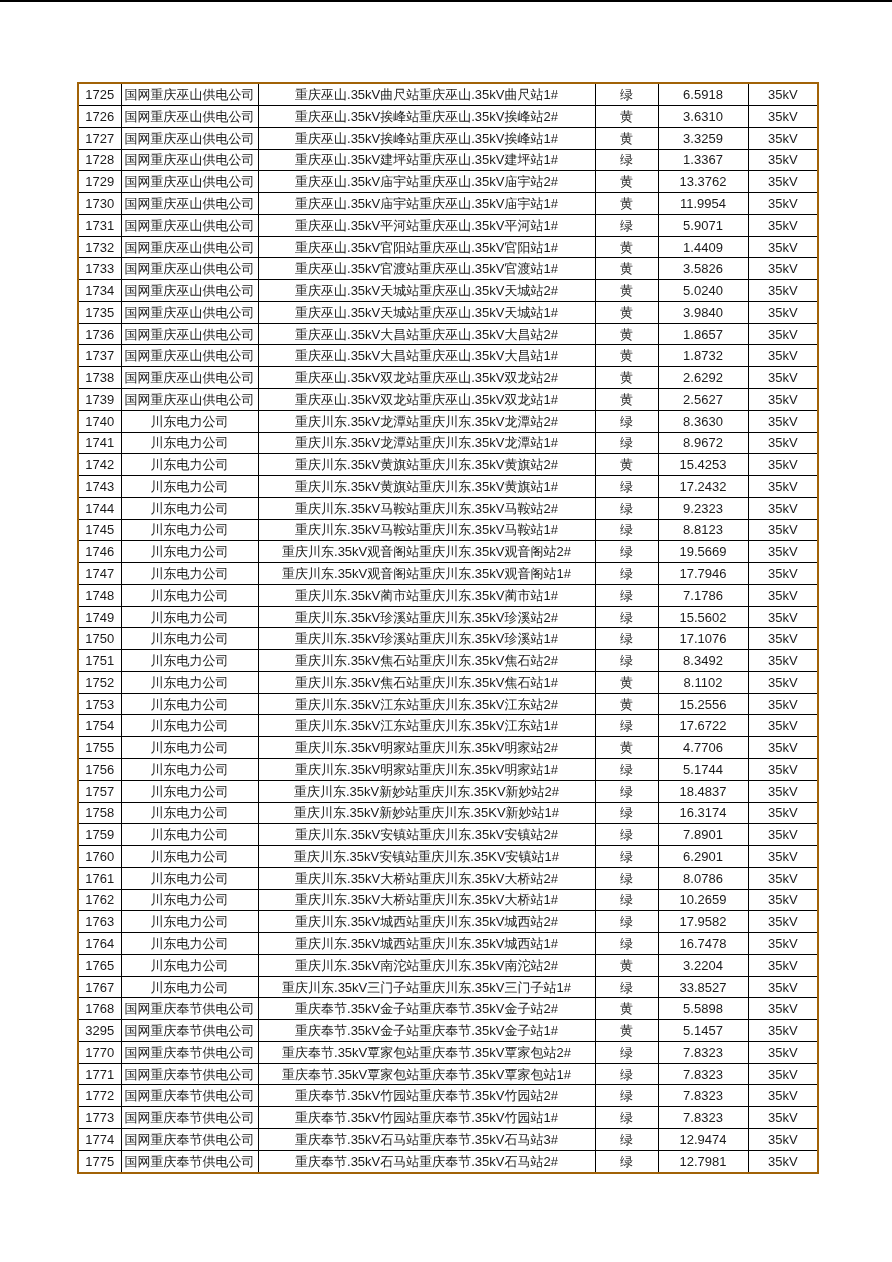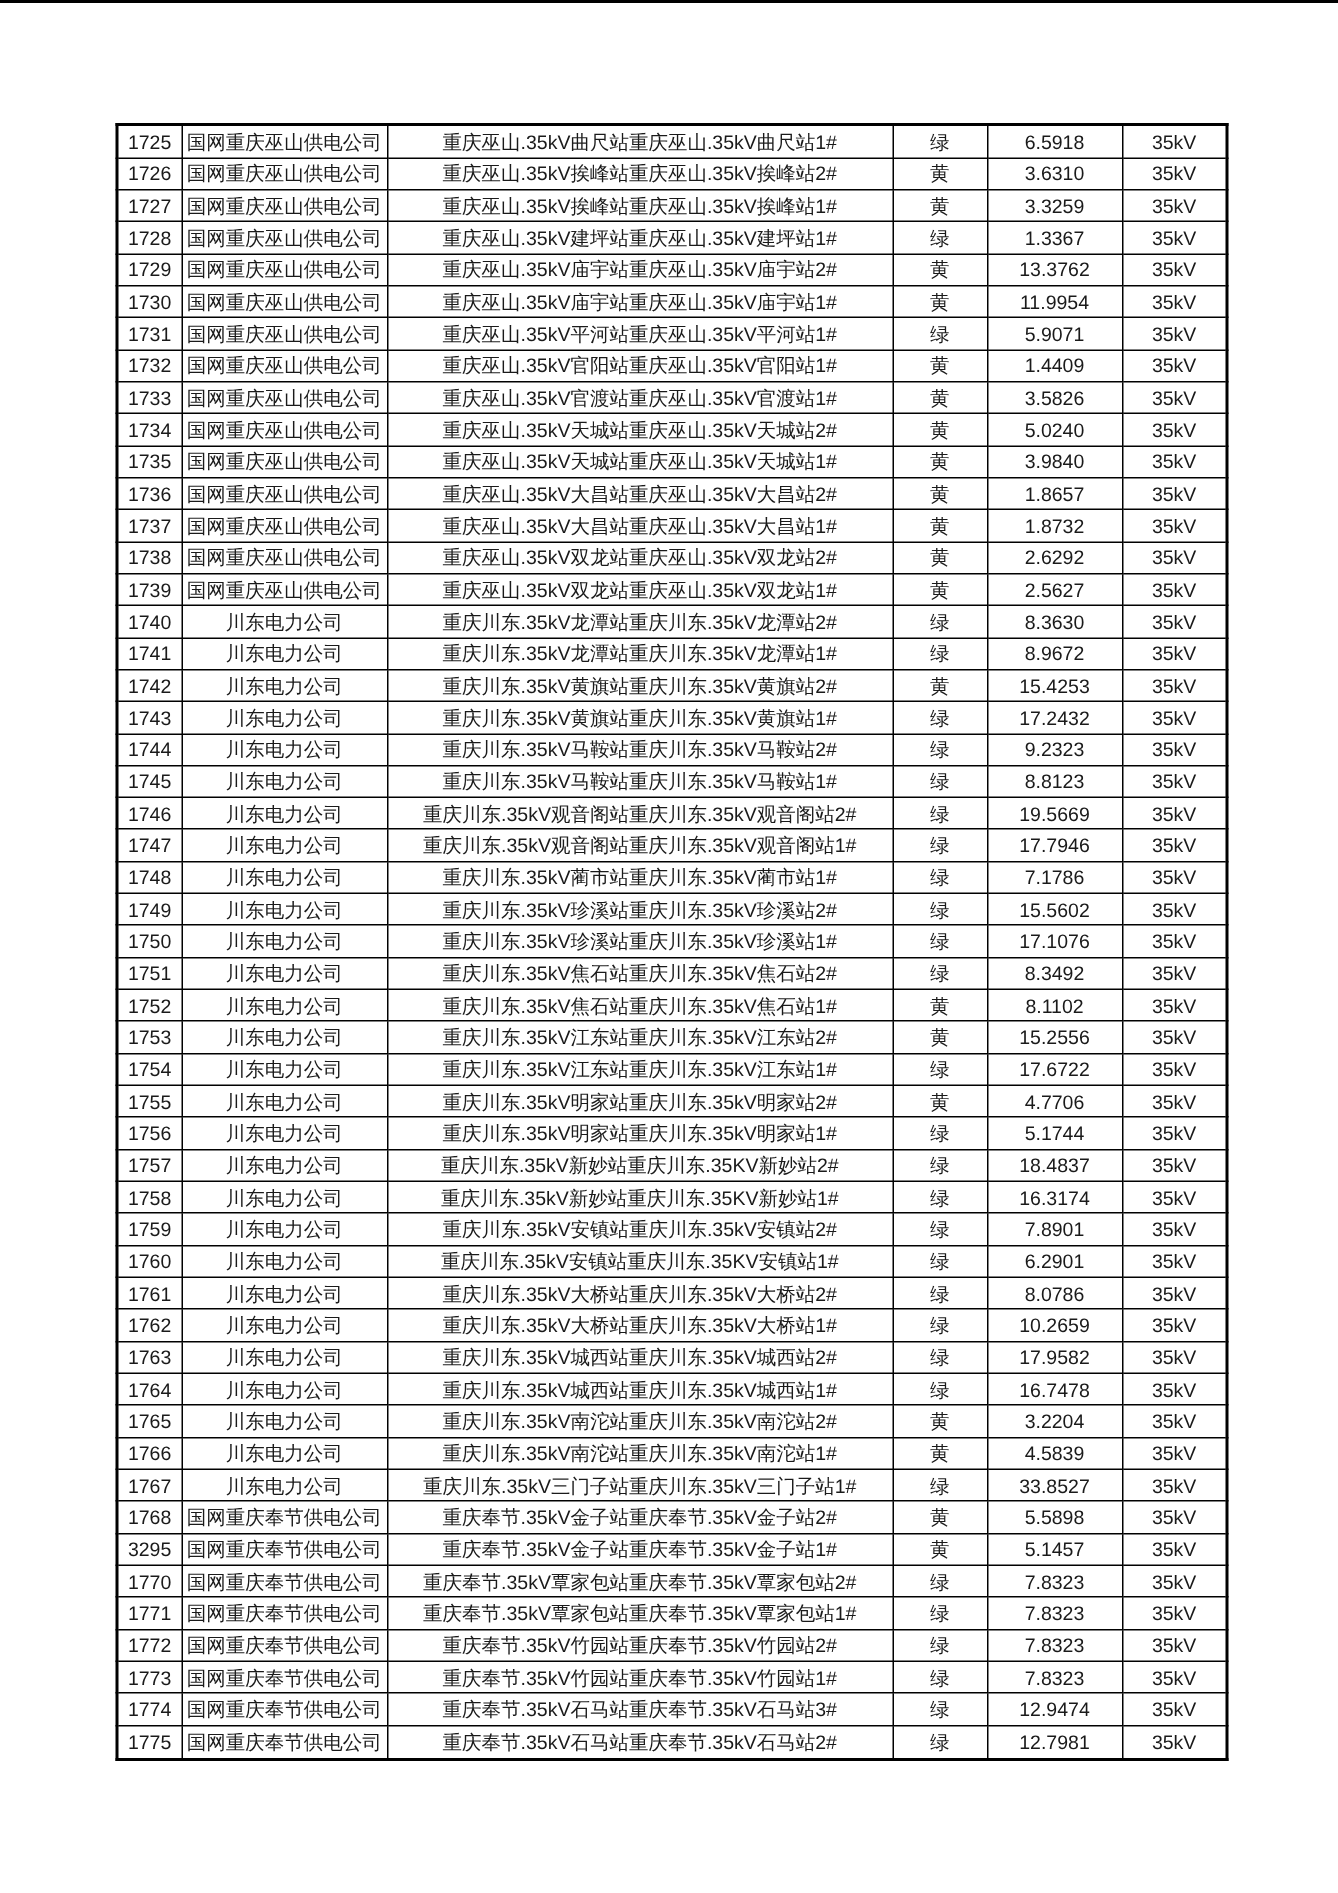--- a/index.html
+++ b/index.html
@@ -24,21 +24,21 @@
     background: #000000;
   }
   table.grid {
     position: absolute;
     left: 77px;
     top: 82px;
     width: 740px;
     height: 1092px;
     border-collapse: collapse;
     table-layout: fixed;
-    border: 2px solid #000000;
+    border: 2px solid #a16207;
   }
   table.grid td {
     border: 1px solid #000000;
     padding: 0 2px;
     font-size: 13px;
     line-height: 1;
     color: #1a1a1a;
     text-align: center;
     vertical-align: middle;
     white-space: nowrap;
@@ -389,28 +389,20 @@
         </tr>
         <tr>
           <td>1765</td>
           <td>川东电力公司</td>
           <td>重庆川东.35kV南沱站重庆川东.35kV南沱站2#</td>
           <td>黄</td>
           <td>3.2204</td>
           <td>35kV</td>
         </tr>
         <tr>
-          <td>1766</td>
-          <td>川东电力公司</td>
-          <td>重庆川东.35kV南沱站重庆川东.35kV南沱站1#</td>
-          <td>黄</td>
-          <td>4.5839</td>
-          <td>35kV</td>
-        </tr>
-        <tr>
           <td>1767</td>
           <td>川东电力公司</td>
           <td>重庆川东.35kV三门子站重庆川东.35kV三门子站1#</td>
           <td>绿</td>
           <td>33.8527</td>
           <td>35kV</td>
         </tr>
         <tr>
           <td>1768</td>
           <td>国网重庆奉节供电公司</td>

